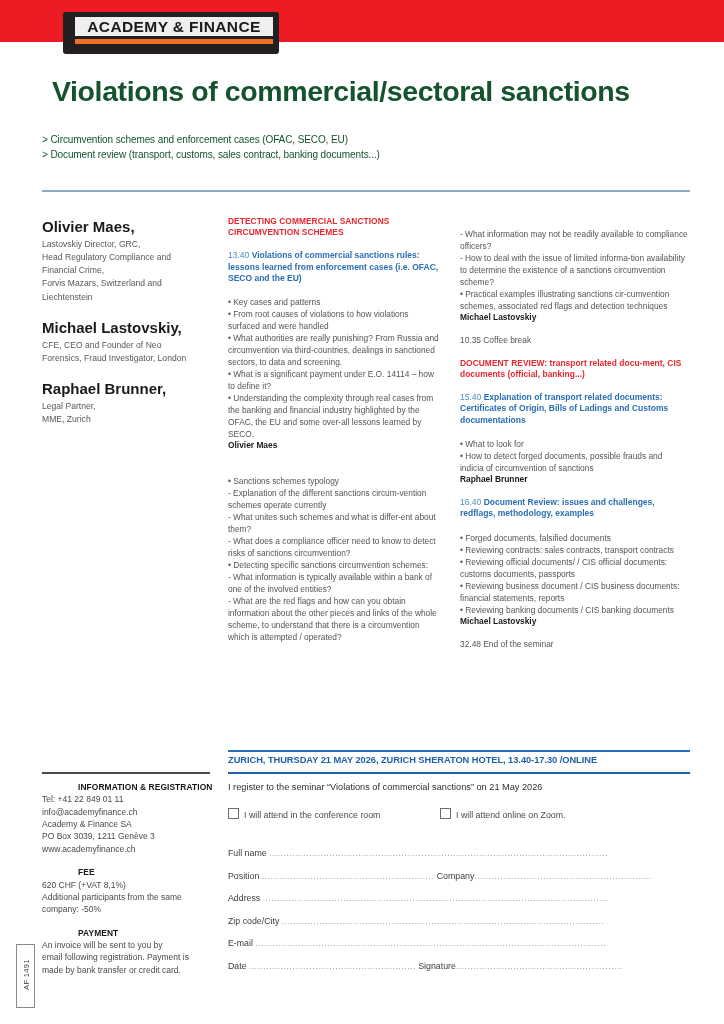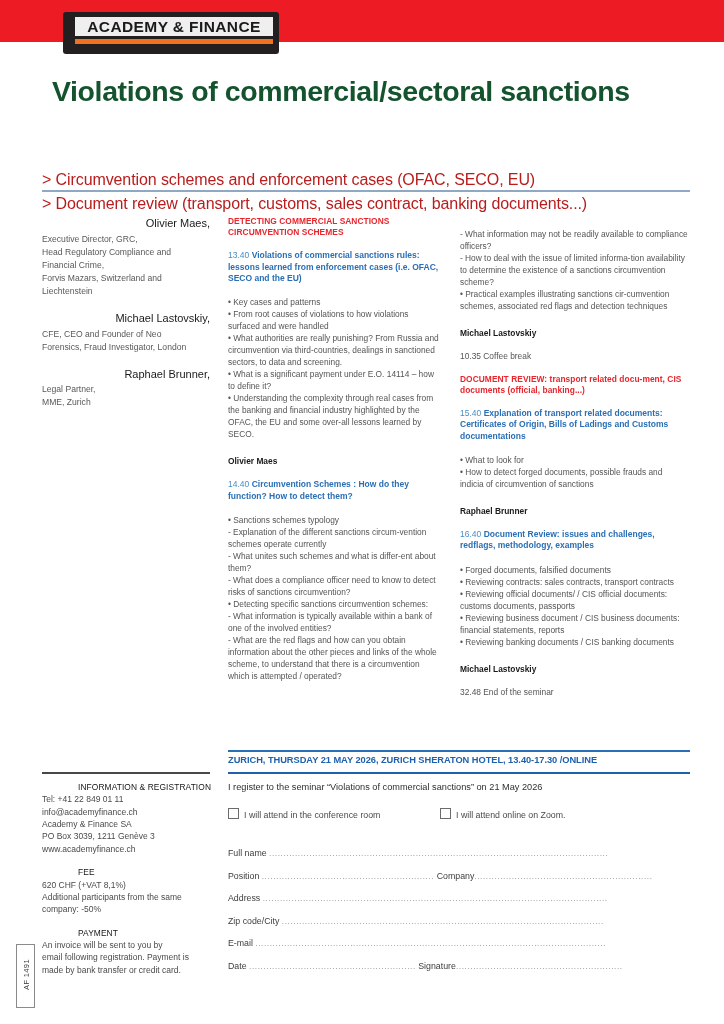--- a/index.html
+++ b/index.html
@@ -62,25 +62,24 @@
     font-weight: bold;
     color: #14532d;
     letter-spacing: -0.4px;
     line-height: 1.12;
   }
   .subtitle {
     position: absolute;
     top: 132px;
     left: 42px;
     width: 660px;
-    font-size: 16px;
-    color: #b91c1c;
+    font-size: 10px;
+    color: #14532d;
     line-height: 1.52;
     letter-spacing: -0.1px;
-    margin-top: 36px;
   }
   .rule-top {
     position: absolute;
     top: 190px;
     left: 42px;
     width: 648px;
     height: 2px;
     background: #8fa9c4;
   }
 
@@ -89,25 +88,24 @@
     position: absolute;
     top: 216px;
     font-size: 8.4px;
     line-height: 1.42;
   }
   .col-left  { left: 42px;  width: 168px; }
   .col-mid   { left: 228px; width: 214px; }
   .col-right { left: 460px; width: 228px; }
 
   .spk-name {
-    font-weight: normal;
+    font-weight: bold;
     color: #1a1a1a;
-    font-size: 11px;
+    font-size: 15px;
     margin-bottom: 1px;
-    text-align: right;
   }
   .spk-detail {
     color: #585858;
     font-size: 8.6px;
     line-height: 1.52;
     margin-bottom: 13px;
   }
 
   .sect-head {
     color: #e8262d;
@@ -129,21 +127,21 @@
     color: #555555;
     font-size: 8.35px;
     line-height: 1.44;
     margin-top: 12px;
   }
   .pts div { margin: 0; }
   .byline {
     font-weight: bold;
     color: #1a1a1a;
     font-size: 8.4px;
-    margin-top: 16px;
+    margin-top: 0px;
   }
   .plain {
     color: #555555;
     font-size: 8.4px;
   }
   .gap { height: 11px; }
 
   
   .rule-venue {
     position: absolute;
@@ -183,21 +181,21 @@
   .info {
     position: absolute;
     top: 781px;
     left: 42px;
     width: 178px;
     font-size: 8.5px;
     line-height: 1.46;
     color: #4a4a4a;
   }
   .info .h {
-    font-weight: normal;
+    font-weight: bold;
     color: #161616;
     font-size: 8.4px;
     letter-spacing: 0.1px;
     padding-left: 36px;
   }
   .info .blk { margin-bottom: 11px; }
 
   .reg-line {
     position: absolute;
     top: 782px;
@@ -280,21 +278,21 @@
 <div class="subtitle">
   <div>&gt; Circumvention schemes and enforcement cases (OFAC, SECO, EU)</div>
   <div>&gt; Document review (transport, customs, sales contract, banking documents...)</div>
 </div>
 <div class="rule-top"></div>
 
 <div class="col col-left">
   <div>
     <div class="spk-name">Olivier Maes,</div>
     <div class="spk-detail pre">
-        <div>Executive Director, GRC,</div>
+        <div>Lastovskiy Director, GRC,</div>
         <div>Head Regulatory Compliance and</div>
         <div>Financial Crime,</div>
         <div>Forvis Mazars, Switzerland and</div>
         <div>Liechtenstein</div>
       </div>
   </div>
   <div>
     <div class="spk-name">Michael Lastovskiy,</div>
     <div class="spk-detail pre">
         <div>CFE, CEO and Founder of Neo</div>
@@ -321,21 +319,20 @@
       <div>• Key cases and patterns</div>
       <div>• From root causes of violations to how violations surfaced and were handled</div>
       <div>• What authorities are really punishing? From Russia and circumvention via third-countries, dealings in sanctioned sectors, to data and screening.</div>
       <div>• What is a significant payment under E.O. 14114 – how to define it?</div>
       <div>• Understanding the complexity through real cases from the banking and financial industry highlighted by the OFAC, the EU and some over-all lessons learned by SECO.</div>
     </div>
   <div class="byline">Olivier Maes</div>
 
   <div class="gap"></div>
 
-  <div class="talk-head"><span class="tm">14.40 </span><span>Circumvention Schemes : How do they function? How to detect them?</span></div>
   <div class="pts pre">
       <div>• Sanctions schemes typology</div>
       <div>- Explanation of the different sanctions circum-vention schemes operate currently</div>
       <div>- What unites such schemes and what is differ-ent about them?</div>
       <div>- What does a compliance officer need to know to detect risks of sanctions circumvention?</div>
       <div>• Detecting specific sanctions circumvention schemes:</div>
       <div>- What information is typically available within a bank of one of the involved entities?</div>
       <div>- What are the red flags and how can you obtain information about the other pieces and links of the whole scheme, to understand that there is a circumvention which is attempted / operated?</div>
     </div>
 </div>

